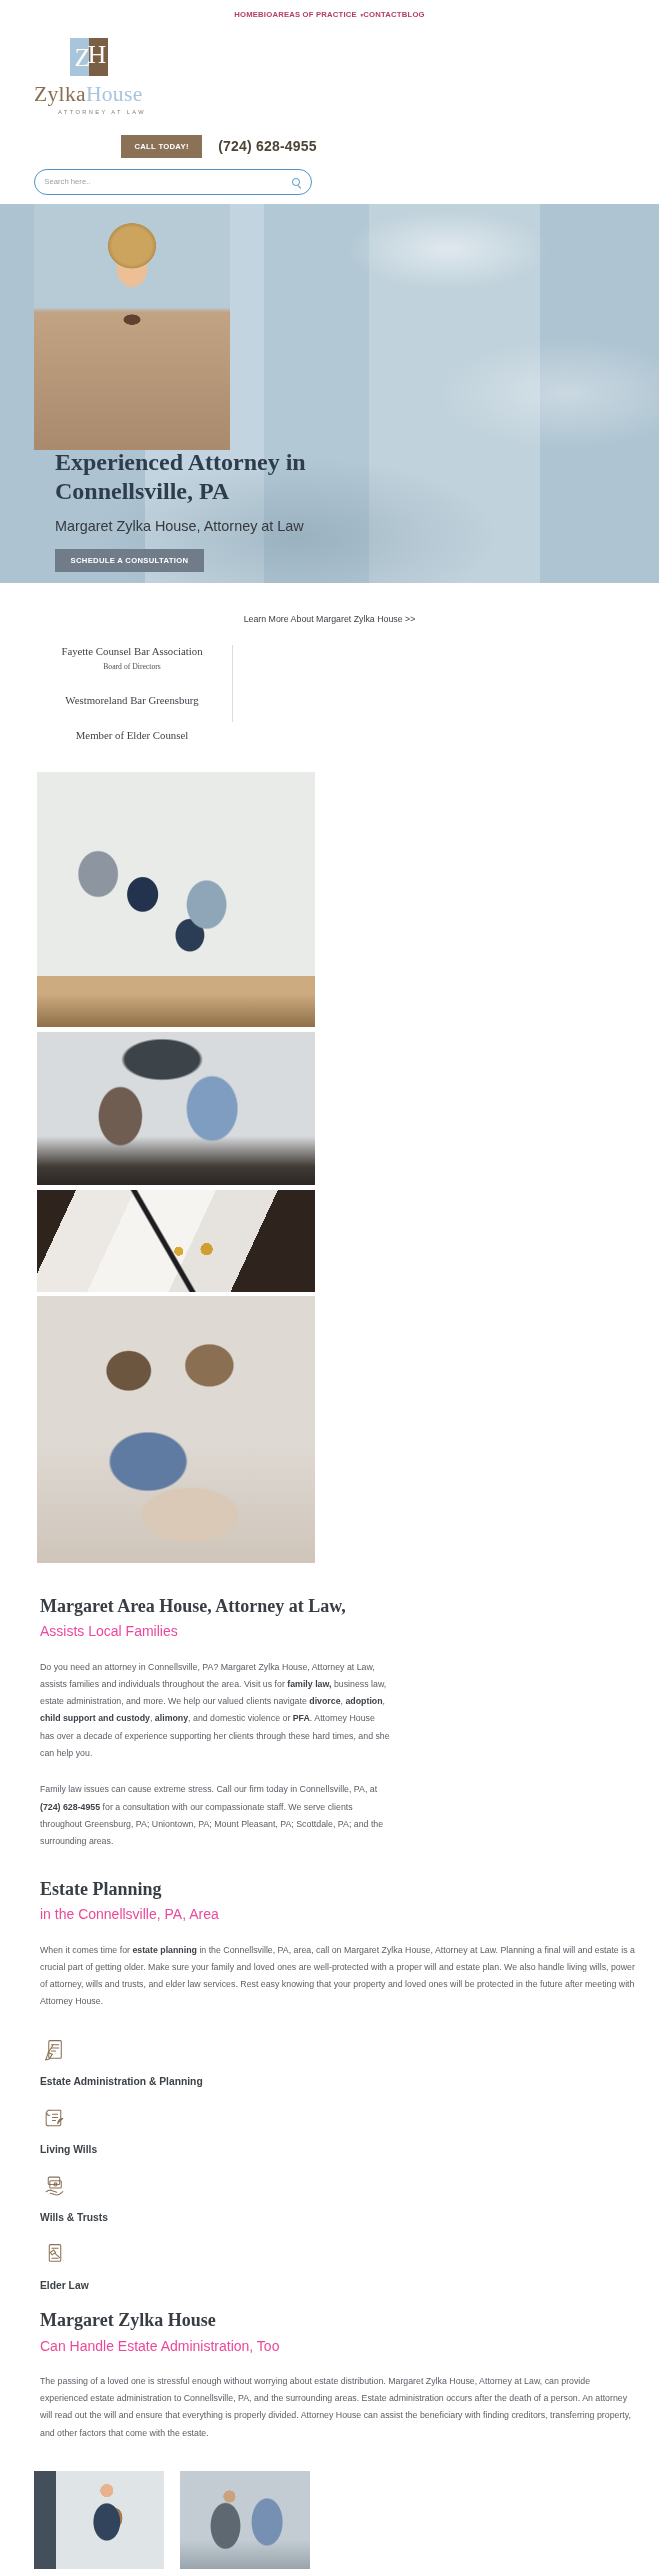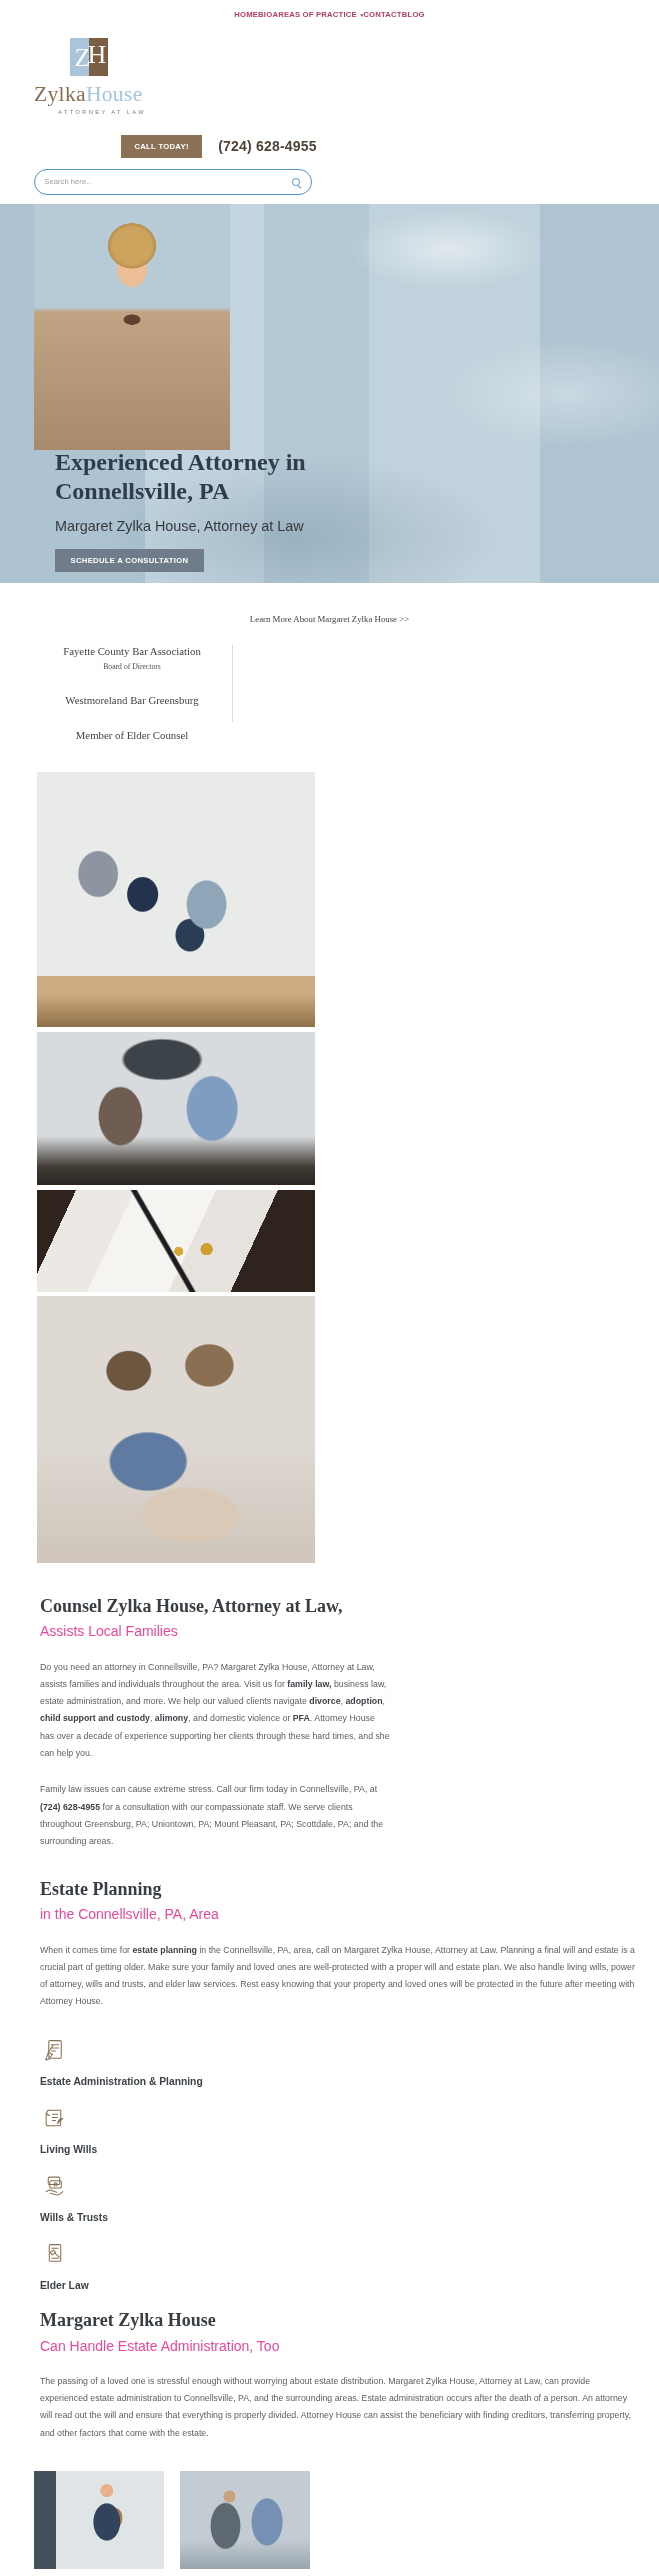--- a/index.html
+++ b/index.html
@@ -50,21 +50,21 @@
     linear-gradient(180deg,#b7cbd7 0 42%,#c2a485 44%,#a98a6c 100%)}
   .hero-text{position:absolute;left:55px;top:244px}
   .hero-text h1{font-family:"Liberation Serif",serif;font-size:24px;line-height:1.2;color:#2f3c4b;width:319px;font-weight:700}
   .hero-sub{font-size:14.4px;color:#36393d;margin-top:12.4px}
   .btn-slate{display:inline-block;background:#707c89;color:#fff;font-size:7.7px;font-weight:700;letter-spacing:0.3px;padding:7.2px 15.5px;border:none;cursor:pointer}
   .hero .btn-slate{margin-top:14.4px}
 
   
   .assoc{padding-top:23px}
   .assoc-h{font-family:"Liberation Serif",serif;text-align:center;font-size:13px;color:#3a3f45;font-weight:700;letter-spacing:0.3px}
-  .assoc-link{display:block;text-align:center;font-family:Liberation Serif, serif;font-size:8.8px;color:#3a3f45;margin-top:8.2px}
+  .assoc-link{display:block;text-align:center;font-family:Liberation Sans, sans-serif;font-size:8.8px;color:#3a3f45;margin-top:8.2px}
   .assoc-cols{display:flex;margin-top:20.6px;padding-bottom:5.2px}
   .assoc-left{width:200px;margin-left:32px;text-align:center}
   .assoc-item{margin-bottom:23px}
   .assoc-item .nm{font-family:"Liberation Serif",serif;font-size:10.8px;color:#3f4349}
   .assoc-item .dt{font-family:"Liberation Serif",serif;font-size:7.7px;color:#4a4f55;margin-top:5.2px}
   .vdiv{width:0.5px;background:#d9dbdd;height:77px}
 
   
   .photos{margin:3.1px 0 0 37px;width:278px}
   .ph{width:278px;margin-bottom:4.6px}
@@ -165,21 +165,21 @@
     <div class="hero-sub">Margaret Zylka House, Attorney at Law</div>
     <a class="btn-slate">SCHEDULE A CONSULTATION</a>
   </div>
 </section>
 
 <section class="assoc">
   <a class="assoc-link">Learn More About Margaret Zylka House &gt;&gt;</a>
   <div class="assoc-cols">
     <div class="assoc-left">
       <div class="assoc-item">
-        <div class="nm">Fayette County Bar Association</div>
+        <div class="nm">Fayette Counsel Bar Association</div>
         <div class="dt">Board of Directors</div>
       </div>
       <div class="assoc-item">
         <div class="nm">Westmoreland Bar Greensburg</div>
       </div>
       <div class="assoc-item">
         <div class="nm">Member of Elder Counsel</div>
       </div>
     </div>
     <div class="vdiv"></div>
@@ -187,21 +187,21 @@
 </section>
 
 <div class="photos">
   <div class="ph ph1"></div>
   <div class="ph ph2"></div>
   <div class="ph ph3"></div>
   <div class="ph ph4"></div>
 </div>
 
 <section class="section" style="margin-top:33px">
-  <h2 class="sec-h2">Counsel Zylka House, Attorney at Law,</h2>
+  <h2 class="sec-h2">Margaret Area House, Attorney at Law,</h2>
   <div class="sec-sub">Assists Local Families</div>
   <p class="para w-narrow"><span>Do you need an attorney in Connellsville, PA? Margaret Zylka House, Attorney at Law, assists families and individuals throughout the area. Visit us for </span><b>family law,</b><span> business law, estate administration, and more. We help our valued clients navigate </span><b>divorce</b><span>, </span><b>adoption</b><span>, </span><b>child support and custody</b><span>, </span><b>alimony</b><span>, and domestic violence or </span><b>PFA</b><span>. Attorney House has over a decade of experience supporting her clients through these hard times, and she can help you.</span></p>
   <p class="para w-narrow"><span>Family law issues can cause extreme stress. Call our firm today in Connellsville, PA, at </span><b>(724) 628-4955</b><span> for a consultation with our compassionate staff. We serve clients throughout Greensburg, PA; Uniontown, PA; Mount Pleasant, PA; Scottdale, PA; and the surrounding areas.</span></p>
 </section>
 
 <section class="section mt-lg">
   <h2 class="sec-h2">Estate Planning</h2>
   <div class="sec-sub">in the Connellsville, PA, Area</div>
   <p class="para w-wide"><span>When it comes time for </span><b>estate planning</b><span> in the Connellsville, PA, area, call on Margaret Zylka House, Attorney at Law. Planning a final will and estate is a crucial part of getting older. Make sure your family and loved ones are well-protected with a proper will and estate plan. We also handle living wills, power of attorney, wills and trusts, and elder law services. Rest easy knowing that your property and loved ones will be protected in the future after meeting with Attorney House.</span></p>
 

